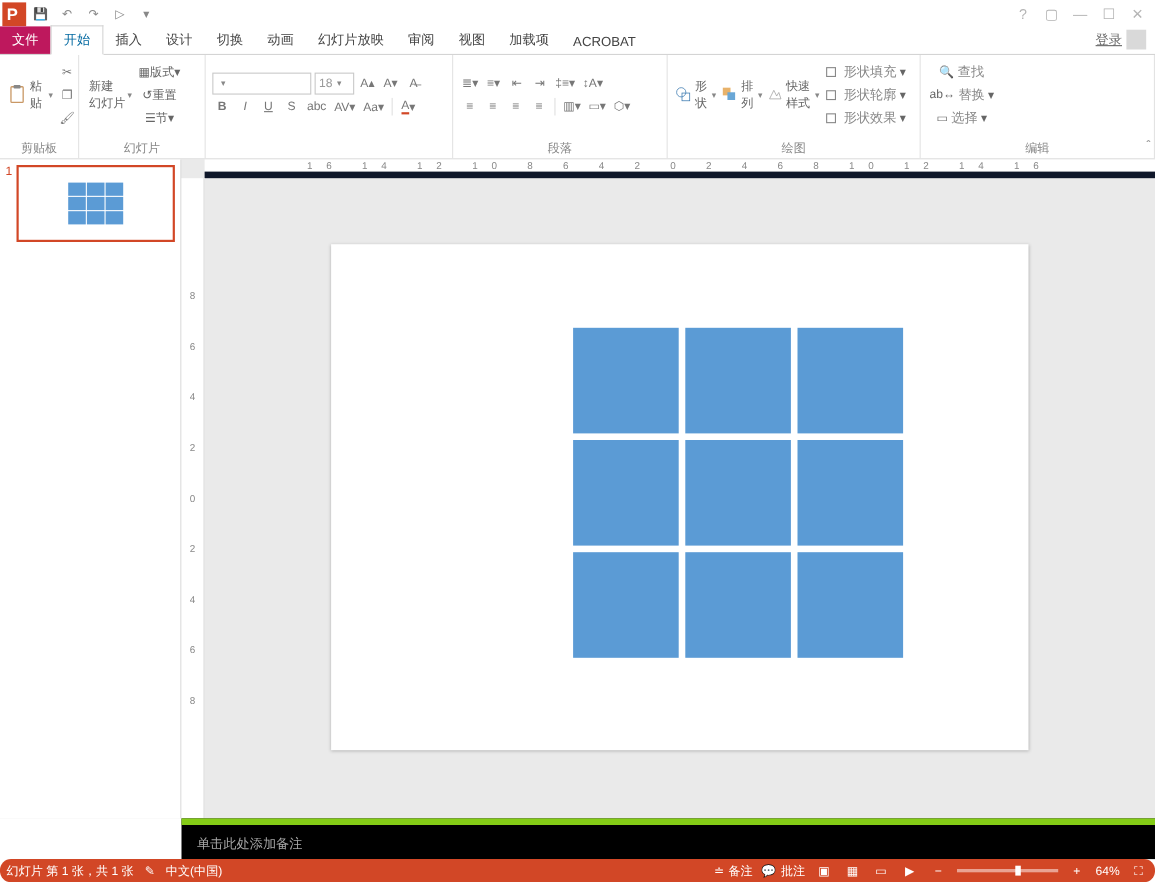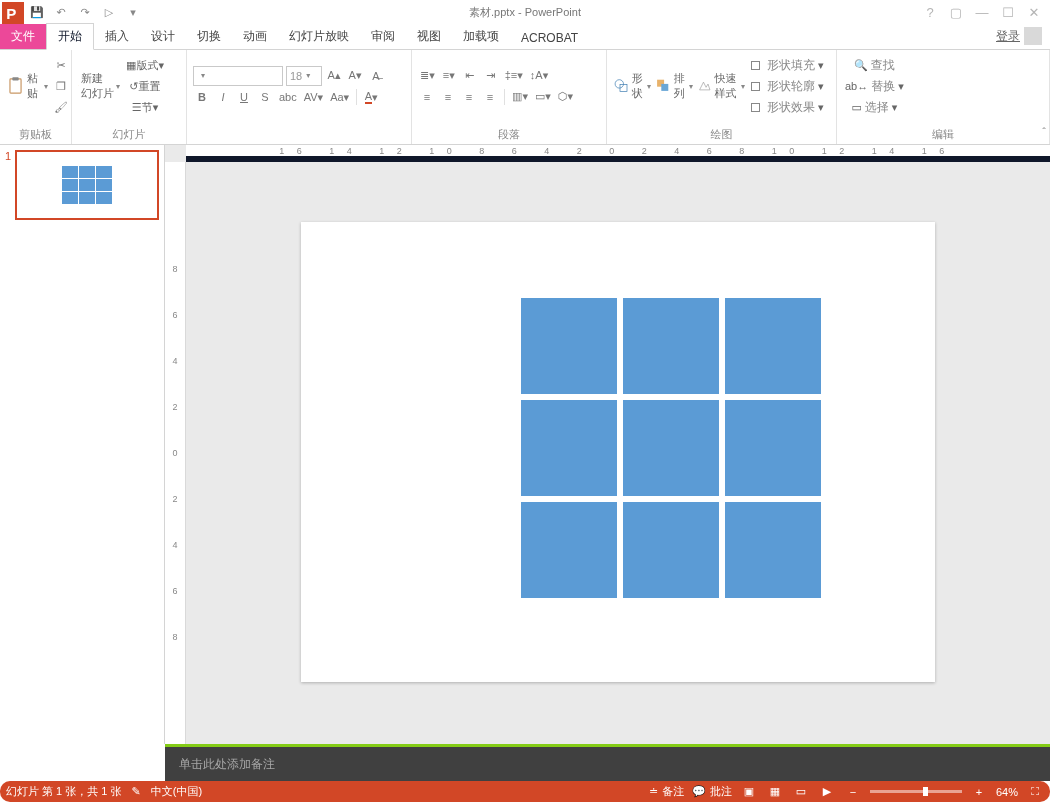--- a/index.html
+++ b/index.html
@@ -5,22 +5,22 @@
 * { margin:0; padding:0; box-sizing:border-box; font-family:"Microsoft YaHei","Segoe UI",sans-serif; }
 body { background:#fff; width:1050px; height:802px; overflow:hidden; position:relative; }
 .titlebar { height:25px; background:#fff; display:flex; align-items:center; font-size:11px; color:#888; }
 .titlebar .qat { display:flex; gap:2px; padding-left:2px; }
 .titlebar .qat .ic { width:22px; height:22px; display:flex; align-items:center; justify-content:center; cursor:pointer; }
 .titlebar .title { position:absolute; left:0; right:0; text-align:center; color:#777; pointer-events:none; }
 .titlebar .winctl { margin-left:auto; display:flex; gap:6px; padding-right:6px; color:#b5b5b5; }
 .titlebar .winctl span { display:inline-flex; width:20px; justify-content:center; cursor:pointer; font-size:13px;}
 .tabs { height:25px; display:flex; align-items:flex-end; font-size:12px; border-bottom:1px solid #d4d4d4; padding-left:0; }
 .tab { padding:4px 11px; color:#444; cursor:pointer; }
-.tab.file { background:#ec4899; color:#fff;margin-top:40px; }
-.tab.active { color:#0f172a; background:#fff; border:1px solid #d4d4d4; border-bottom:1px solid #fff; margin-bottom:-1px;}
+.tab.file { background:#be185d; color:#fff;margin-top:40px; }
+.tab.active { color:#0369a1; background:#fff; border:1px solid #d4d4d4; border-bottom:1px solid #fff; margin-bottom:-1px;}
 .tabs .login { margin-left:auto; padding:4px 8px; display:flex; align-items:center; gap:4px; color:#666;text-decoration:underline; }
 .login .avatar { width:18px; height:18px; background:#d9d9d9; }
 .ribbon { height:95px; background:#fff; border-bottom:1px solid #d4d4d4; display:flex; font-size:11px; color:#666; }
 .group { height:100%; border-right:1px solid #e3e3e3; display:flex; flex-direction:column; padding:3px 6px 0; }
 .group .body { flex:1; display:flex; align-items:flex-start; gap:4px; }
 .group .lbl { text-align:center; font-size:11px; color:#888; padding:1px 0 2px; position:relative;}
 .bigbtn { display:flex; flex-direction:row; align-items:center; justify-content:center; width:42px; height:66px; cursor:pointer; font-size:11px; color:#666; gap:2px;}
 .bigbtn svg { width:28px; height:28px;}
 .bigbtn .arr { font-size:8px; color:#888;}
 .stack { display:flex; flex-direction:column; gap:2px; justify-content:center; height:66px;}
@@ -40,21 +40,21 @@
 .thumb .prev { flex:1; height:70px; border:2px solid #d24726; background:#fff; display:flex; align-items:center; justify-content:center;}
 .thumb .prev .grid { display:grid; grid-template-columns:repeat(3,16px); grid-template-rows:repeat(3,12px); gap:1px;}
 .thumb .prev .grid div { background:#5b9bd5;}
 .editor { flex:1; position:relative; }
 .ruler-h { position:absolute; top:0; left:21px; right:0; height:17px; background:#fff; border-bottom:6px solid #0f172a; display:flex; align-items:center; justify-content:center; font-size:9px; color:#888; letter-spacing:12.5px; overflow:hidden; }
 .ruler-v { position:absolute; top:17px; left:0; width:21px; bottom:0; background:#fff; border-right:1px solid #d9d9d9; display:flex; flex-direction:column; align-items:center; justify-content:center; font-size:9px; color:#888; gap:36px;}
 .canvas-wrap { position:absolute; top:17px; left:21px; right:0; bottom:0; overflow:auto; display:flex; align-items:flex-start; justify-content:center; padding:60px 20px 30px;}
 .slide { width:634px; height:460px; background:#fff; box-shadow:0 1px 3px rgba(0,0,0,.25); position:relative;}
 .slide .g { position:absolute; top:76px; left:220px; display:grid; grid-template-columns:repeat(3,96px); grid-template-rows:repeat(3,96px); gap:6px;}
 .slide .g div { background:#5b9bd5; }
-.notes { position:absolute; bottom:21px; left:165px; right:0; height:37px; background:#404040; border-top:3px solid #84cc16; padding:9px 14px; font-size:12px; color:#a7a7a7;}
+.notes { position:absolute; bottom:21px; left:165px; right:0; height:37px; background:#000000; border-top:6px solid #84cc16; padding:9px 14px; font-size:12px; color:#a7a7a7;}
 .statusbar { position:absolute; bottom:0; left:0; right:0; height:21px; background:#d24726; color:#fff; display:flex; align-items:center; font-size:11px; padding:0 6px; gap:10px;border-radius:10px;}
 .statusbar .seg { display:flex; align-items:center; gap:4px; cursor:pointer;}
 .statusbar .right { margin-left:auto; display:flex; align-items:center; gap:8px;}
 .statusbar .vbtn { width:18px; height:14px; display:inline-flex; align-items:center; justify-content:center; cursor:pointer;}
 .statusbar .slider { width:92px; height:3px; background:rgba(255,255,255,.5); position:relative;}
 .statusbar .slider .th { position:absolute; top:-3px; left:58%; width:5px; height:9px; background:#fff;}
 .collapse-rib { position:absolute; right:4px; top:126px; font-size:11px; color:#888; cursor:pointer;}
 </style>
 </head>
 <body>
@@ -66,21 +66,20 @@
           <rect width="16" height="16" fill="#d24726"></rect>
           <text x="3" y="12" fill="#fff" font-size="11" font-weight="bold">P</text>
         </svg>
       </span>
     <span class="ic">💾</span>
     <span class="ic">↶</span>
     <span class="ic">↷</span>
     <span class="ic">▷</span>
     <span class="ic">▾</span>
   </div>
-  <div class="title">素材.pptx - PowerPoint</div>
   <div class="winctl">
     <span>?</span>
     <span>▢</span>
     <span>—</span>
     <span>☐</span>
     <span>✕</span>
   </div>
 </div>
 
 <div class="tabs">

